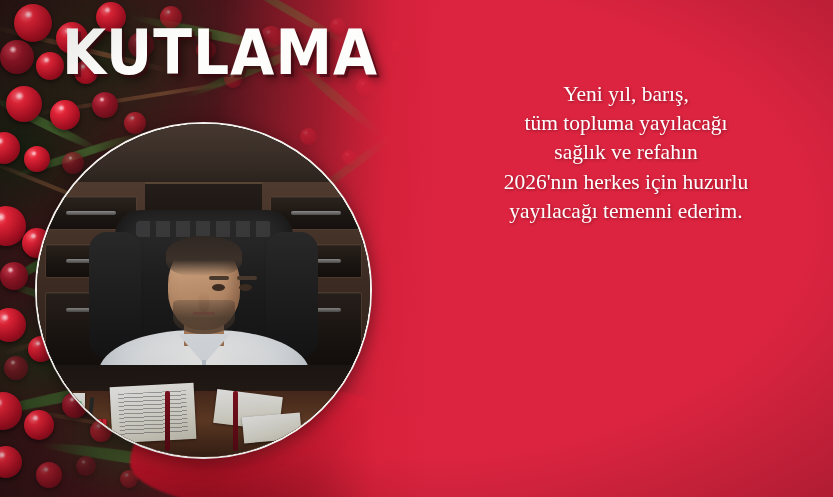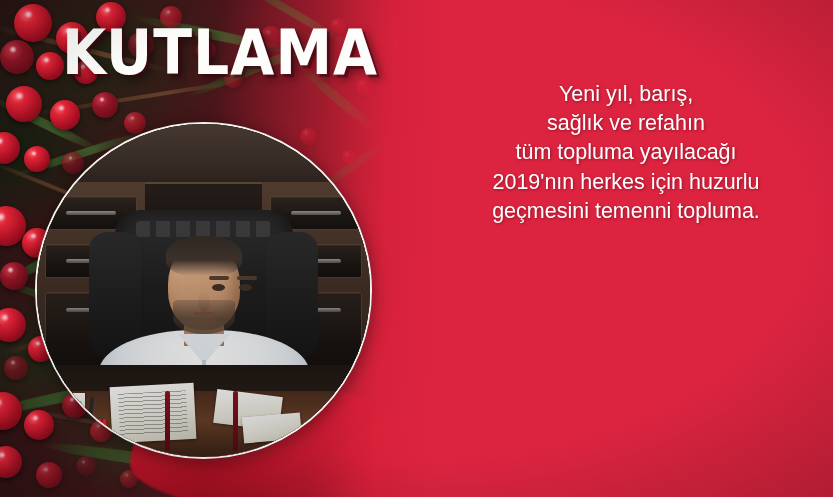--- a/index.html
+++ b/index.html
@@ -364,21 +364,21 @@
   
   .message {
     position:absolute;
     left:430px; top:80px; width:392px;
     text-align:center;
     color:#ffffff;
     font-size:21.5px;
     line-height:1.36;
     text-shadow:1px 1px 3px rgba(90,8,20,.55);
   }
-  .message div { white-space:nowrap; }
+  .message div { white-space:nowrap;font-family:Liberation Serif, serif; }
 
   .signature {
     position:absolute;
     left:388px; bottom:14px; width:436px;
     text-align:center;
     color:#ffffff;
     font-weight:bold;
     font-size:27px;
     line-height:1.28;
     text-shadow:2px 2px 4px rgba(80,6,18,.6);
@@ -551,20 +551,20 @@
     <div class="pen" style="left:52px; bottom:36px; height:24px; background:#2a2a2a; transform:rotate(6deg);"></div>
     <div class="papers" style="left:28px; bottom:38px; width:20px; height:26px;"></div>
 
     <div class="p-grade"></div>
   </div>
 
   <div class="vignette"></div>
 
   <div class="message">
     <div>Yeni yıl, barış,</div>
+    <div>tüm topluma yayılacağı</div>
     <div>sağlık ve refahın</div>
-    <div>tüm topluma yayılacağı</div>
-    <div>2019'nın herkes için huzurlu</div>
-    <div>geçmesini temenni topluma.</div>
+    <div>2026'nın herkes için huzurlu</div>
+    <div>yayılacağı temenni ederim.</div>
   </div>
 
 
 </div>
 
 </body></html>

